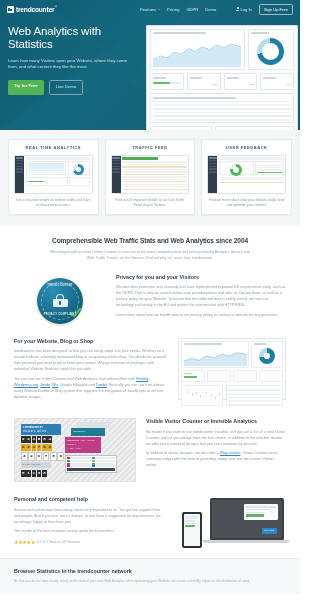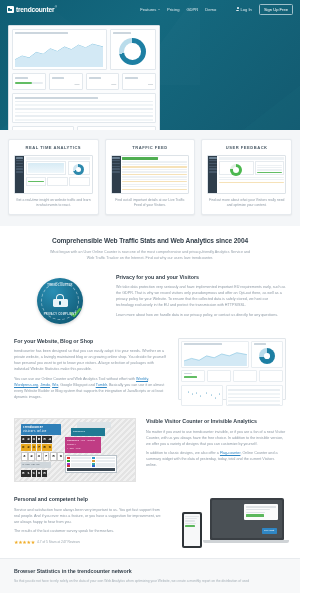--- a/index.html
+++ b/index.html
@@ -364,20 +364,28 @@
       <div class="nav-sep"></div>
       <div class="nav-link login">
         <span class="user-ico"></span>
         <span>Log In</span>
       </div>
       <div class="signup">Sign Up Free</div>
     </div>
   </div>
 
   <div class="hero-body">
+    <div class="hero-left">
+      <div class="hero-title">Web Analytics with Statistics</div>
+      <div class="hero-sub">Learn how many Visitors open your Website, where they come from, and what content they like the most.</div>
+      <div class="hero-btns">
+        <div class="btn btn-green">Try for Free</div>
+        <div class="btn btn-ghost">Live Demo</div>
+      </div>
+    </div>
     <div class="hero-right">
       <div class="dash">
         <div class="dash-row">
           <div class="dash-card" style="flex:2.2">
             <div class="dc-title"></div>
             <div class="area-chart">
               <svg viewBox="0 0 100 34" preserveAspectRatio="none">
                 <polyline points="0,26 8,22 16,24 24,18 32,20 40,14 48,17 56,12 64,15 72,10 80,13 88,9 100,12" fill="none" stroke="#86c4e0" stroke-width="1"></polyline>
                 <polygon points="0,26 8,22 16,24 24,18 32,20 40,14 48,17 56,12 64,15 72,10 80,13 88,9 100,12 100,34 0,34" fill="#d3e9f5"></polygon>
               </svg>

